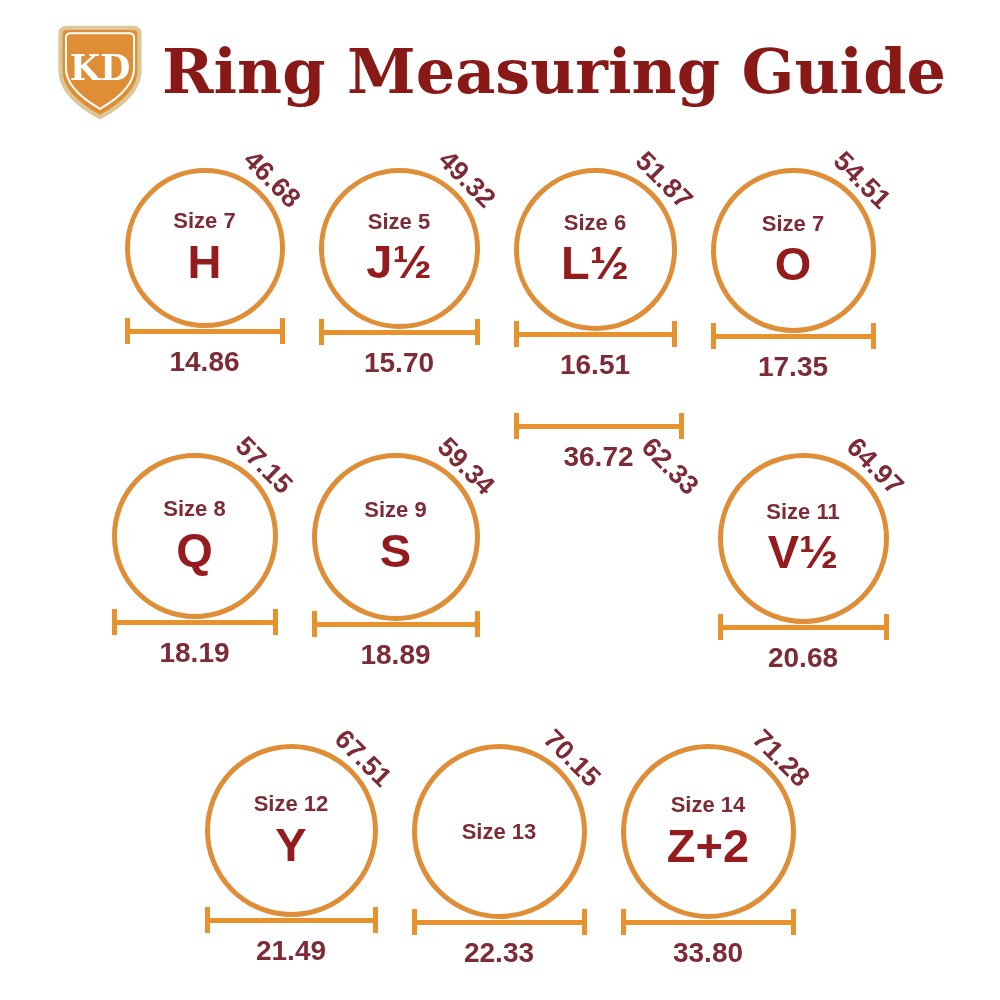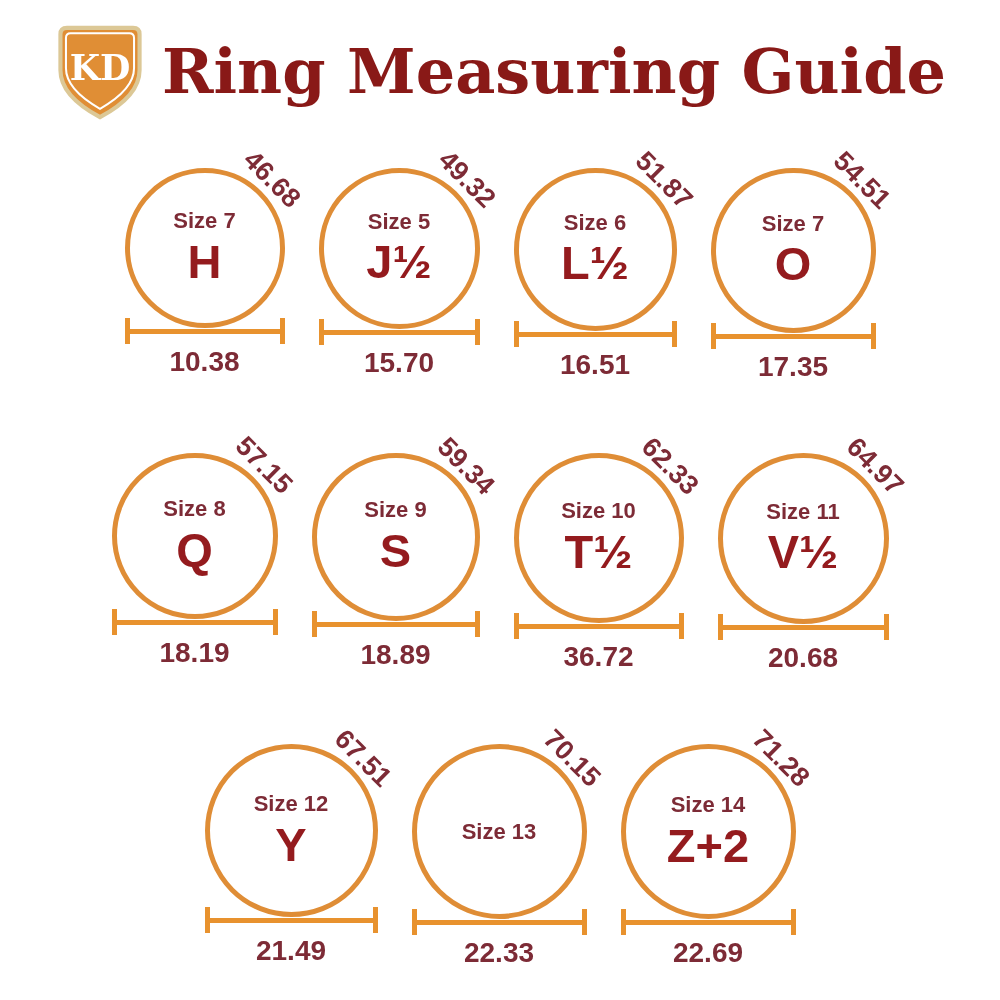--- a/index.html
+++ b/index.html
@@ -54,21 +54,21 @@
     <div class="circ-label" style="left: 113.649px; top: 26.3507px;">46.68</div>
     <div class="ring-circle" style="width: 160px; height: 160px;">
       <div class="size-label">Size 7</div>
       <div class="uk-letter">H</div>
     </div>
     <div class="measure-bar">
       <span class="bar-cap left"></span>
       <span class="bar-line"></span>
       <span class="bar-cap right"></span>
     </div>
-    <div class="dia-label">10.38</div>
+    <div class="dia-label">14.86</div>
   </div>
       <div class="ring-unit" style="width: 161px;">
     <div class="circ-label" style="left: 114.503px; top: 26.4971px;">49.32</div>
     <div class="ring-circle" style="width: 161px; height: 161px;">
       <div class="size-label">Size 5</div>
       <div class="uk-letter">J½</div>
     </div>
     <div class="measure-bar">
       <span class="bar-cap left"></span>
       <span class="bar-line"></span>
@@ -125,24 +125,20 @@
     </div>
     <div class="measure-bar">
       <span class="bar-cap left"></span>
       <span class="bar-line"></span>
       <span class="bar-cap right"></span>
     </div>
     <div class="dia-label">18.89</div>
   </div>
       <div class="ring-unit" style="width: 170px;">
     <div class="circ-label" style="left: 122.185px; top: 27.8151px;">62.33</div>
-    <div class="ring-circle" style="width: 170px; height: 170px;">
-      <div class="size-label">Size 10</div>
-      <div class="uk-letter">T½</div>
-    </div>
     <div class="measure-bar">
       <span class="bar-cap left"></span>
       <span class="bar-line"></span>
       <span class="bar-cap right"></span>
     </div>
     <div class="dia-label">36.72</div>
   </div>
       <div class="ring-unit" style="width: 171px;">
     <div class="circ-label" style="left: 123.038px; top: 27.9616px;">64.97</div>
     <div class="ring-circle" style="width: 171px; height: 171px; text-align: right;">
@@ -187,16 +183,16 @@
     <div class="circ-label" style="left: 126.453px; top: 28.5474px;">71.28</div>
     <div class="ring-circle" style="width: 175px; height: 175px;">
       <div class="size-label">Size 14</div>
       <div class="uk-letter">Z+2</div>
     </div>
     <div class="measure-bar">
       <span class="bar-cap left"></span>
       <span class="bar-line"></span>
       <span class="bar-cap right"></span>
     </div>
-    <div class="dia-label">22.69</div>
+    <div class="dia-label">33.80</div>
   </div>
     </div>
 </div>
 
 </body></html>

